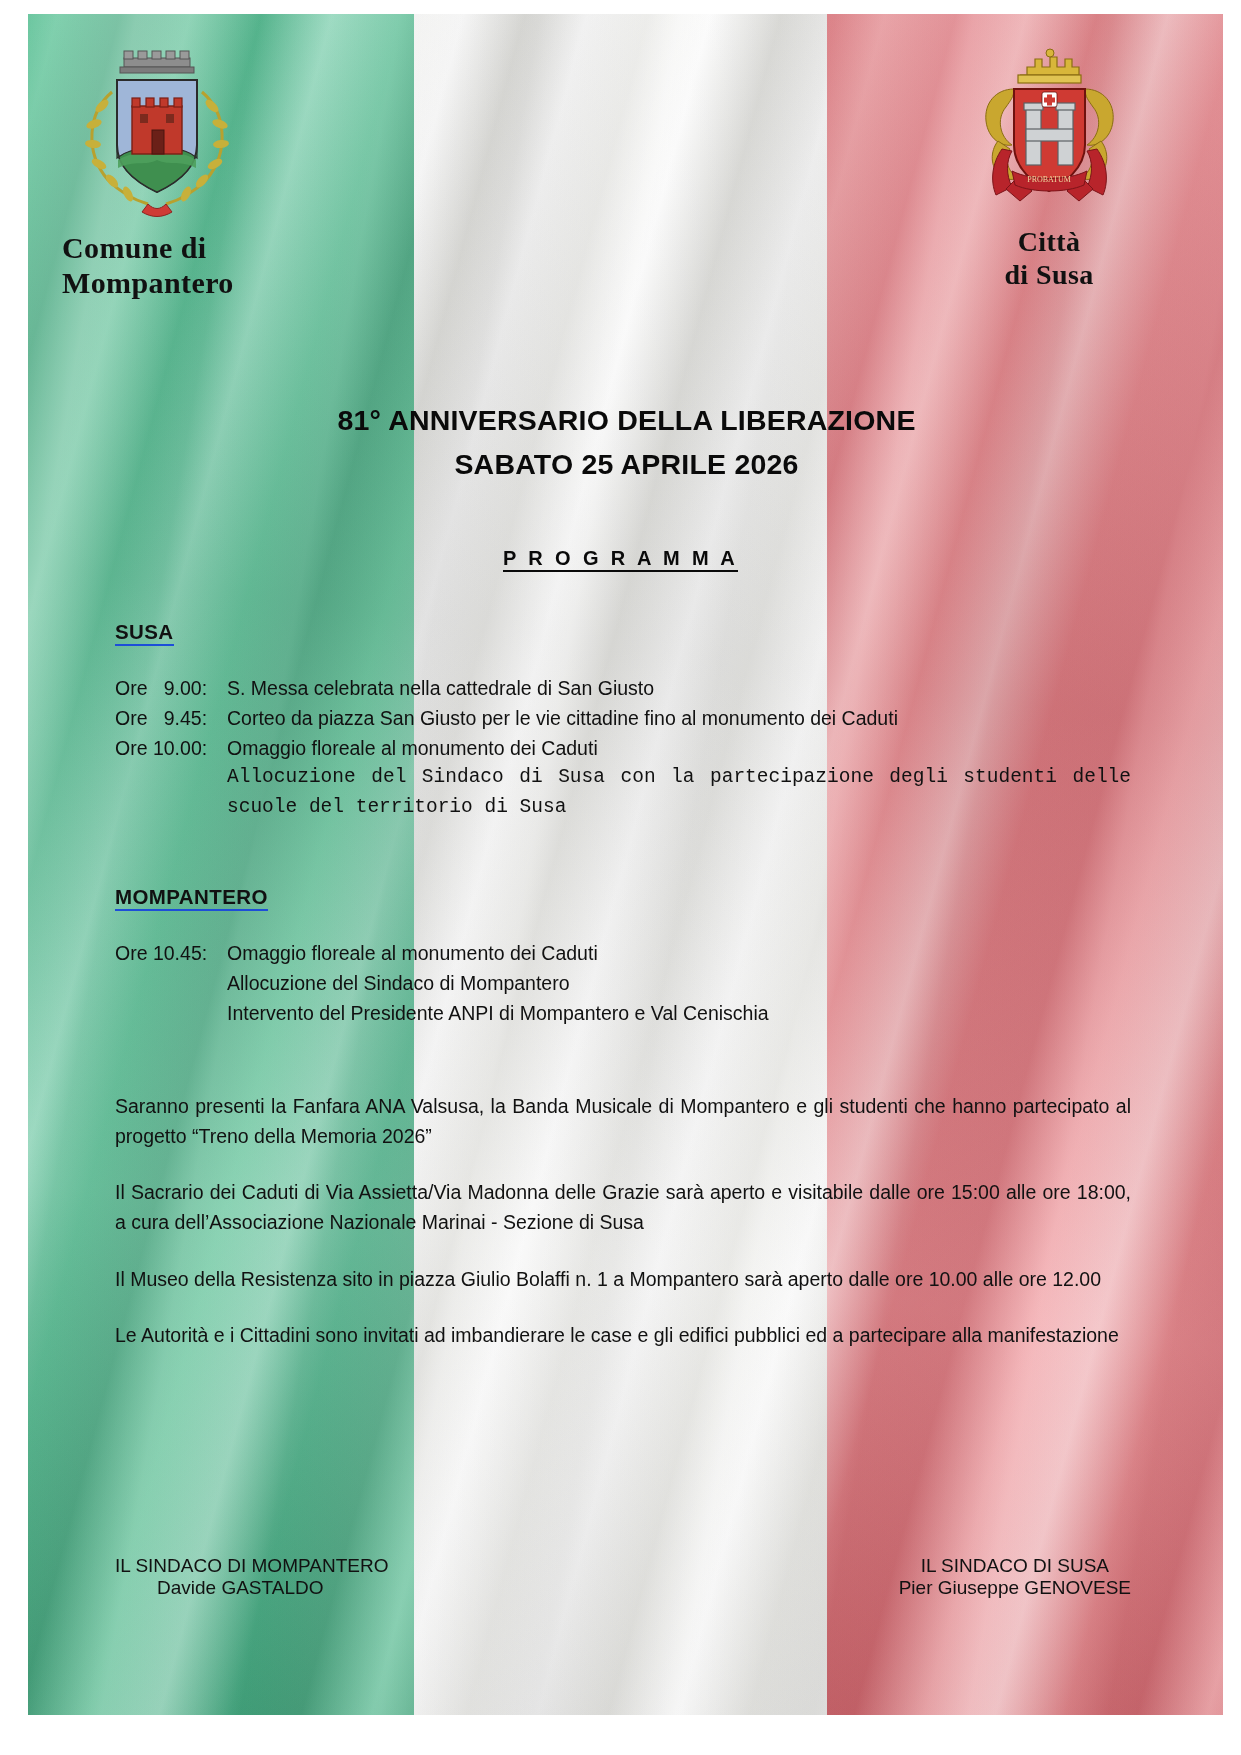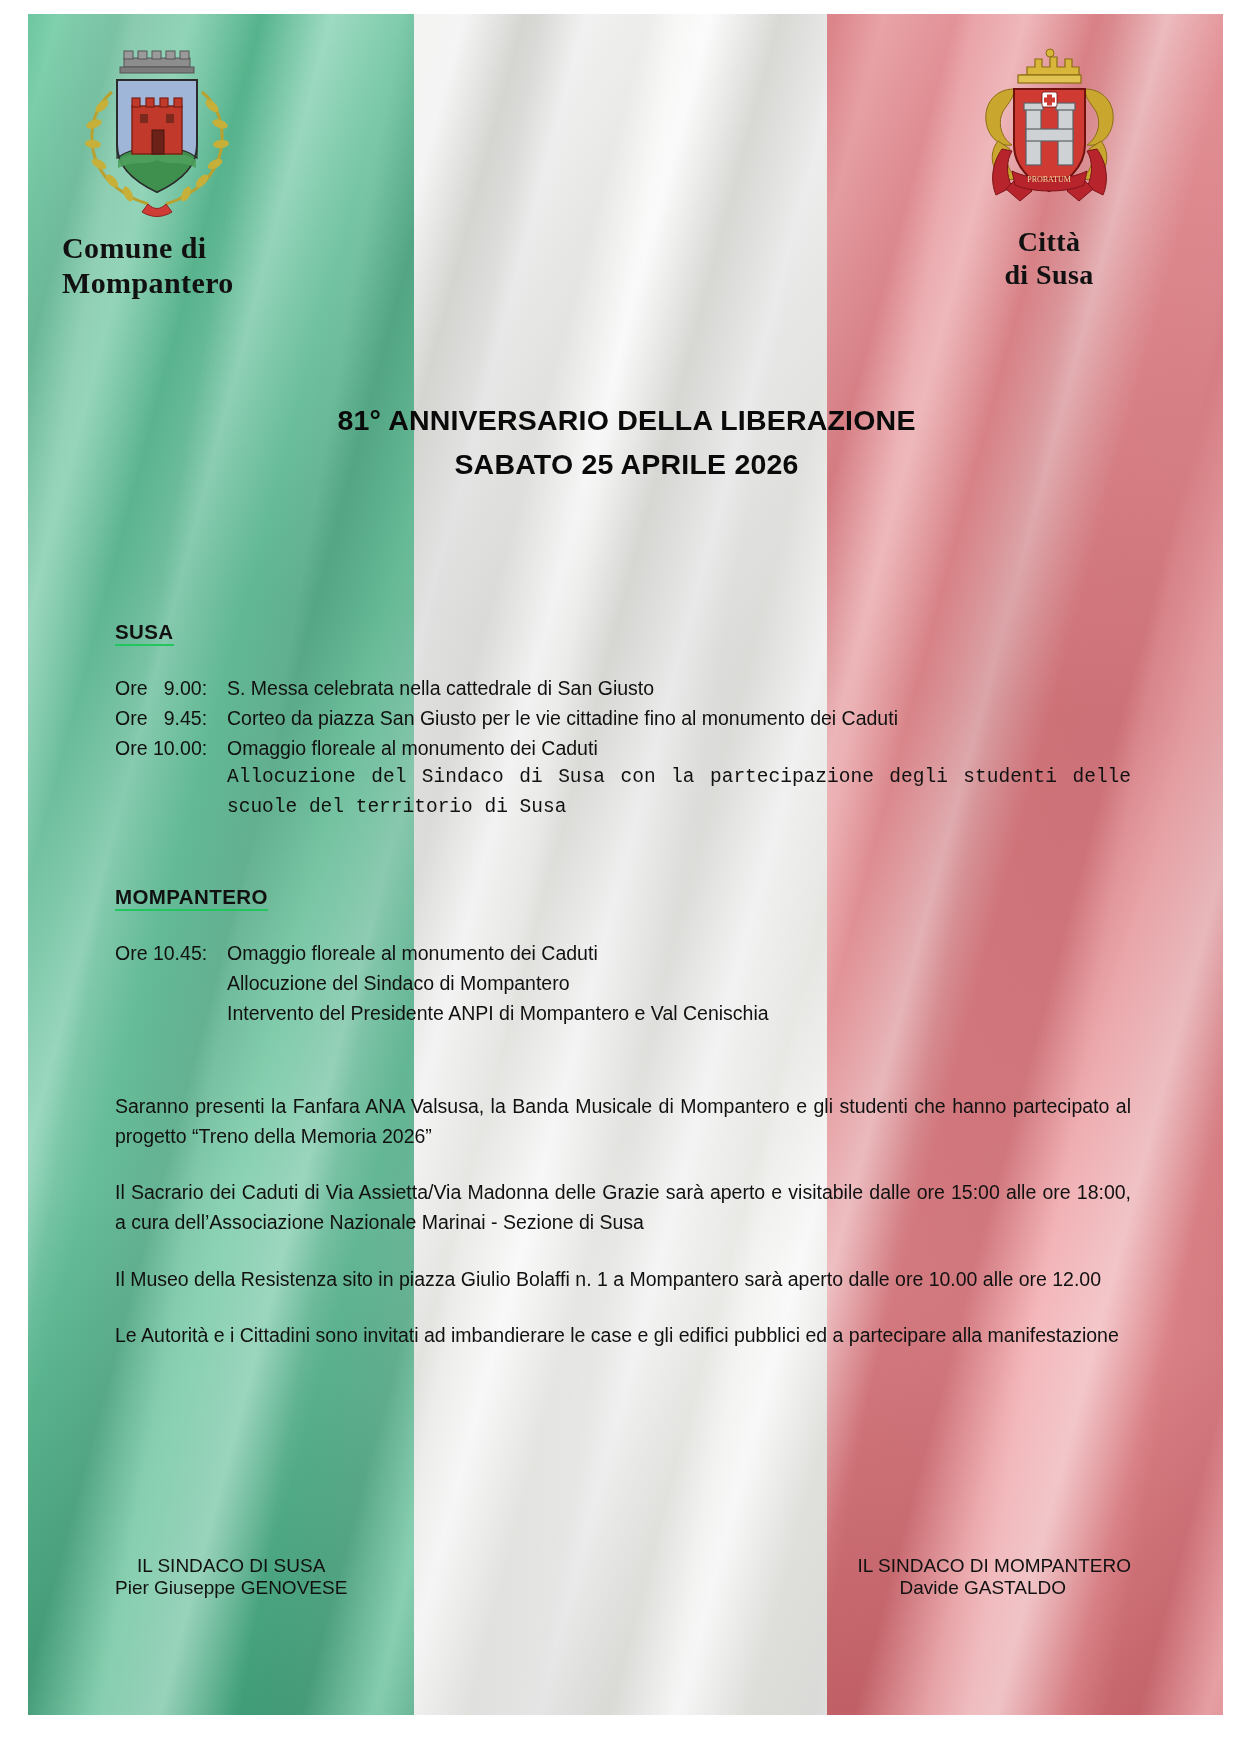--- a/index.html
+++ b/index.html
@@ -137,21 +137,21 @@
     font-size: 19.5px;
     color: #111;
   }
   .section-head {
     font-size: 20.5px;
     font-weight: bold;
     letter-spacing: .4px;
     margin: 0 0 30px 0;
   }
   .section-head span {
-    border-bottom: 2px solid #22c55e;
+    border-bottom: 2px solid #1d4ed8;
     padding-bottom: 1px;
   }
   .sched-row {
     display: flex;
     line-height: 1.53;
   }
   .sched-time {
     width: 112px;
     flex: 0 0 112px;
     white-space: pre;
@@ -313,20 +313,23 @@
         <div>Città</div>
         <div>di Susa</div>
       </div>
     </div>
 
     <div class="titleblock">
       <div class="title-line">81° ANNIVERSARIO DELLA LIBERAZIONE</div>
       <div class="title-line">SABATO 25 APRILE 2026</div>
     </div>
 
+    <div class="programma">
+      <span>P R O G R A M M A</span>
+    </div>
 
     <div class="body-wrap">
 
       <div class="section-head">
         <span>SUSA</span>
       </div>
 
       <div class="sched-row">
         <div class="sched-time">Ore   9.00:</div>
         <div class="sched-text">S. Messa celebrata nella cattedrale di San Giusto</div>
@@ -356,24 +359,24 @@
 
       <div class="gap-lg"></div>
 
       <p class="para">Saranno presenti la Fanfara ANA Valsusa, la Banda Musicale di Mompantero e gli studenti che hanno partecipato al progetto “Treno della Memoria 2026”</p>
       <p class="para">Il Sacrario dei Caduti di Via Assietta/Via Madonna delle Grazie sarà aperto e visitabile dalle ore 15:00 alle ore 18:00, a cura dell’Associazione Nazionale Marinai - Sezione di Susa</p>
       <p class="para">Il Museo della Resistenza sito in piazza Giulio Bolaffi n. 1 a Mompantero sarà aperto dalle ore 10.00 alle ore 12.00</p>
       <p class="para last">Le Autorità e i Cittadini sono invitati ad imbandierare le case e gli edifici pubblici ed a partecipare alla manifestazione</p>
     </div>
 
     <div class="signatures">
+      <div class="sig sig-left">
+        <span class="role">IL SINDACO DI MOMPANTERO</span>
+        <span class="name">Davide GASTALDO</span>
+      </div>
       <div class="sig sig-right">
         <span class="role">IL SINDACO DI SUSA</span>
         <span class="name">Pier Giuseppe GENOVESE</span>
       </div>
-      <div class="sig sig-left">
-        <span class="role">IL SINDACO DI MOMPANTERO</span>
-        <span class="name">Davide GASTALDO</span>
-      </div>
     </div>
 
   </div>
 </div>
 
 </body></html>

